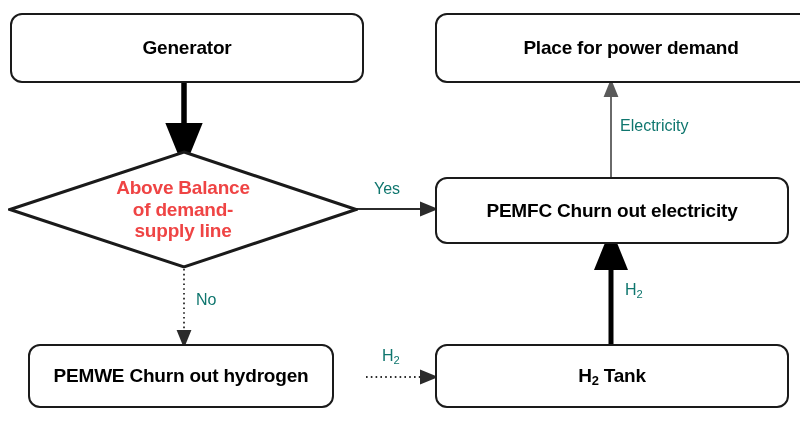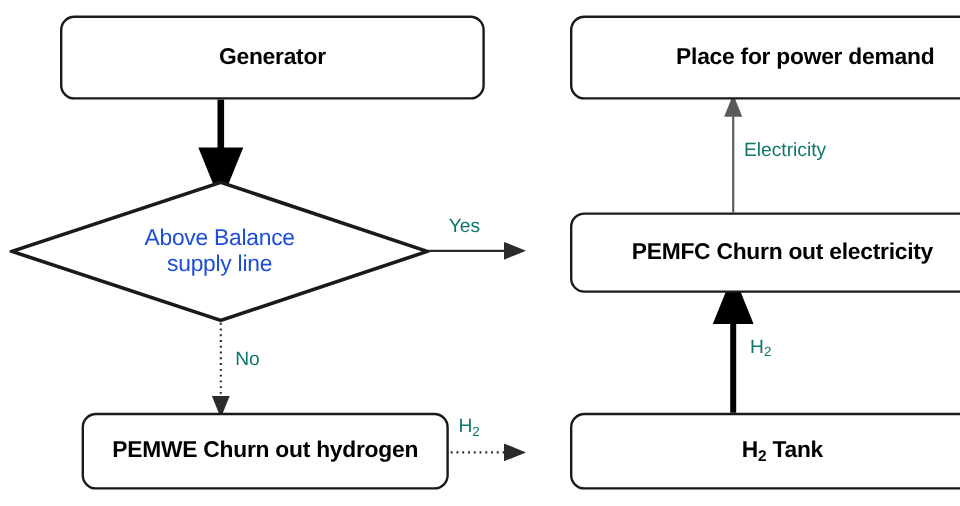--- a/index.html
+++ b/index.html
@@ -26,21 +26,20 @@
     border-radius: 12px;
     display: flex;
     align-items: center;
     justify-content: center;
     text-align: center;
     color: #000000;
     font-weight: bold;
     font-size: 19px;
     letter-spacing: -0.2px;
     z-index: 3;
-    margin-left: 40px;
   }
   .node .label { line-height: 1.15; }
   .node sub {
     font-size: 0.68em;
     vertical-align: baseline;
     position: relative;
     bottom: -0.22em;
   }
 
   
@@ -69,24 +68,24 @@
     width: 350px; height: 119px;
   }
   #node-decision .label {
     position: absolute;
     left: 0; top: 0;
     width: 350px; height: 119px;
     display: flex;
     align-items: center;
     justify-content: center;
     text-align: center;
-    font-weight: normal;
+    font-weight: bold;
     font-size: 19px;
     line-height: 1.14;
-    color: #1d4ed8;
+    color: #ef4444;
     letter-spacing: -0.2px;
   }
 
   
   #edges {
     position: absolute;
     left: 0; top: 0;
     width: 800px; height: 422px;
     z-index: 1;
   }
@@ -154,20 +153,21 @@
     <span class="label">Place for power demand</span>
   </div>
 
   <div id="node-decision">
     <svg viewBox="0 0 350 119" xmlns="http://www.w3.org/2000/svg">
       <polygon points="176,2 348,59.5 176,117 2,59.5" fill="#ffffff" stroke="#1a1a1a" stroke-width="3" stroke-linejoin="miter"></polygon>
     </svg>
     <div class="label">
       <div>
         <div>Above Balance</div>
+        <div>of demand-</div>
         <div>supply line</div>
       </div>
     </div>
   </div>
 
   <div class="node" id="node-pemfc">
     <span class="label">PEMFC Churn out electricity</span>
   </div>
 
   <div class="node" id="node-pemwe">

